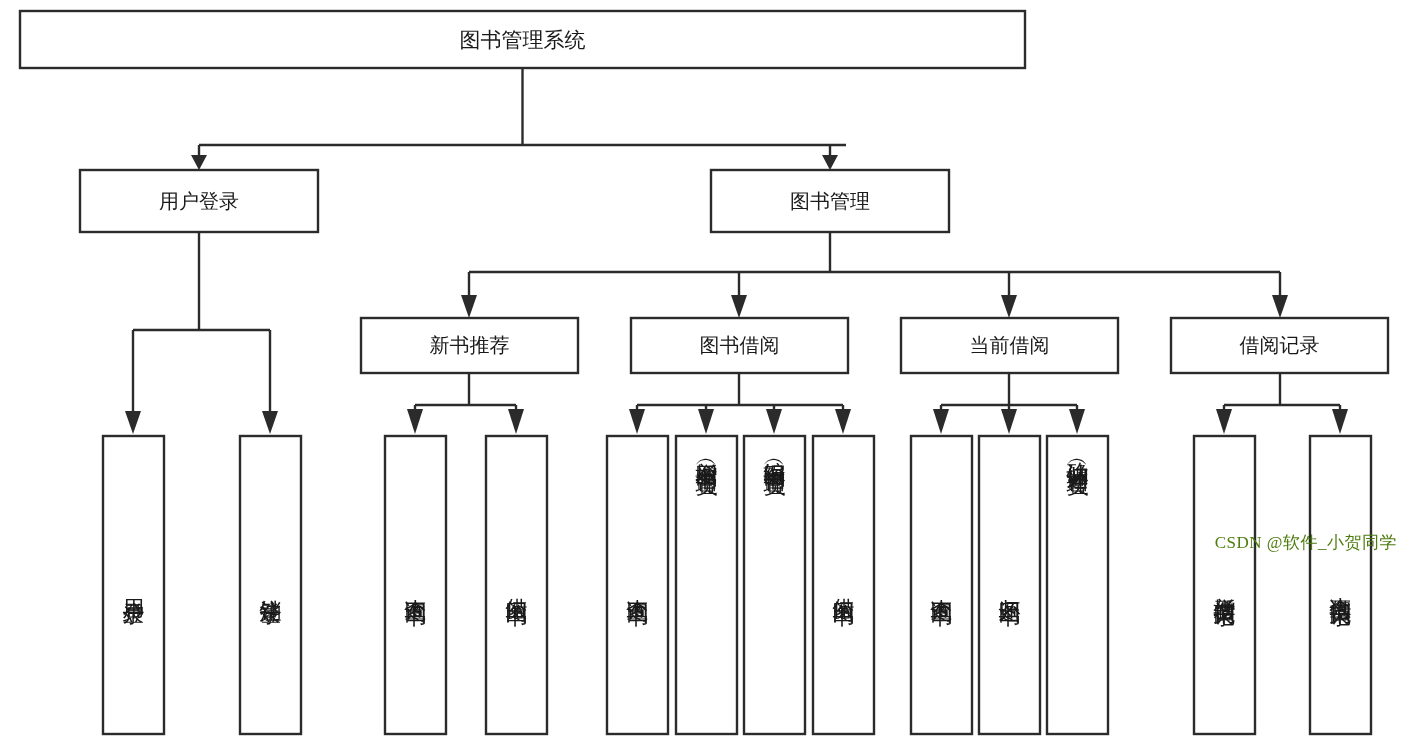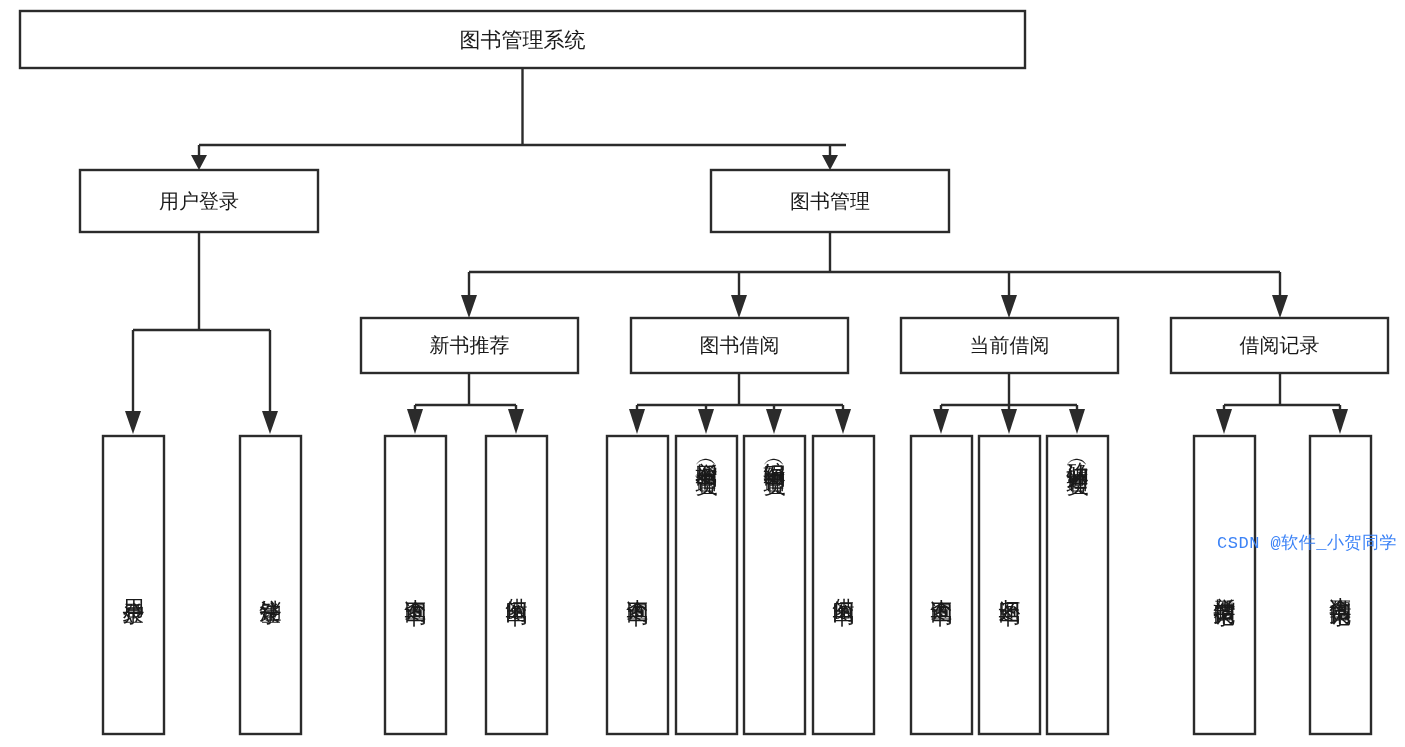--- a/index.html
+++ b/index.html
@@ -64,23 +64,23 @@
     font-size: 22px;
     line-height: 1.18;
     letter-spacing: 2px;
     color: #1a1a1a;
     white-space: nowrap;
   }
   #watermark {
     position: absolute;
     right: 8px;
     bottom: 6px;
-    font-family: Liberation Mono, monospace;
+    font-family: Liberation Serif, serif;
     font-size: 17px;
-    color: #3b82f6;
+    color: #4d7c0f;
     letter-spacing: 0.5px;
     user-select: none;
     white-space: nowrap;
   }
 </style>
 </head>
 <body>
 
 <div id="diagram-root">
 

